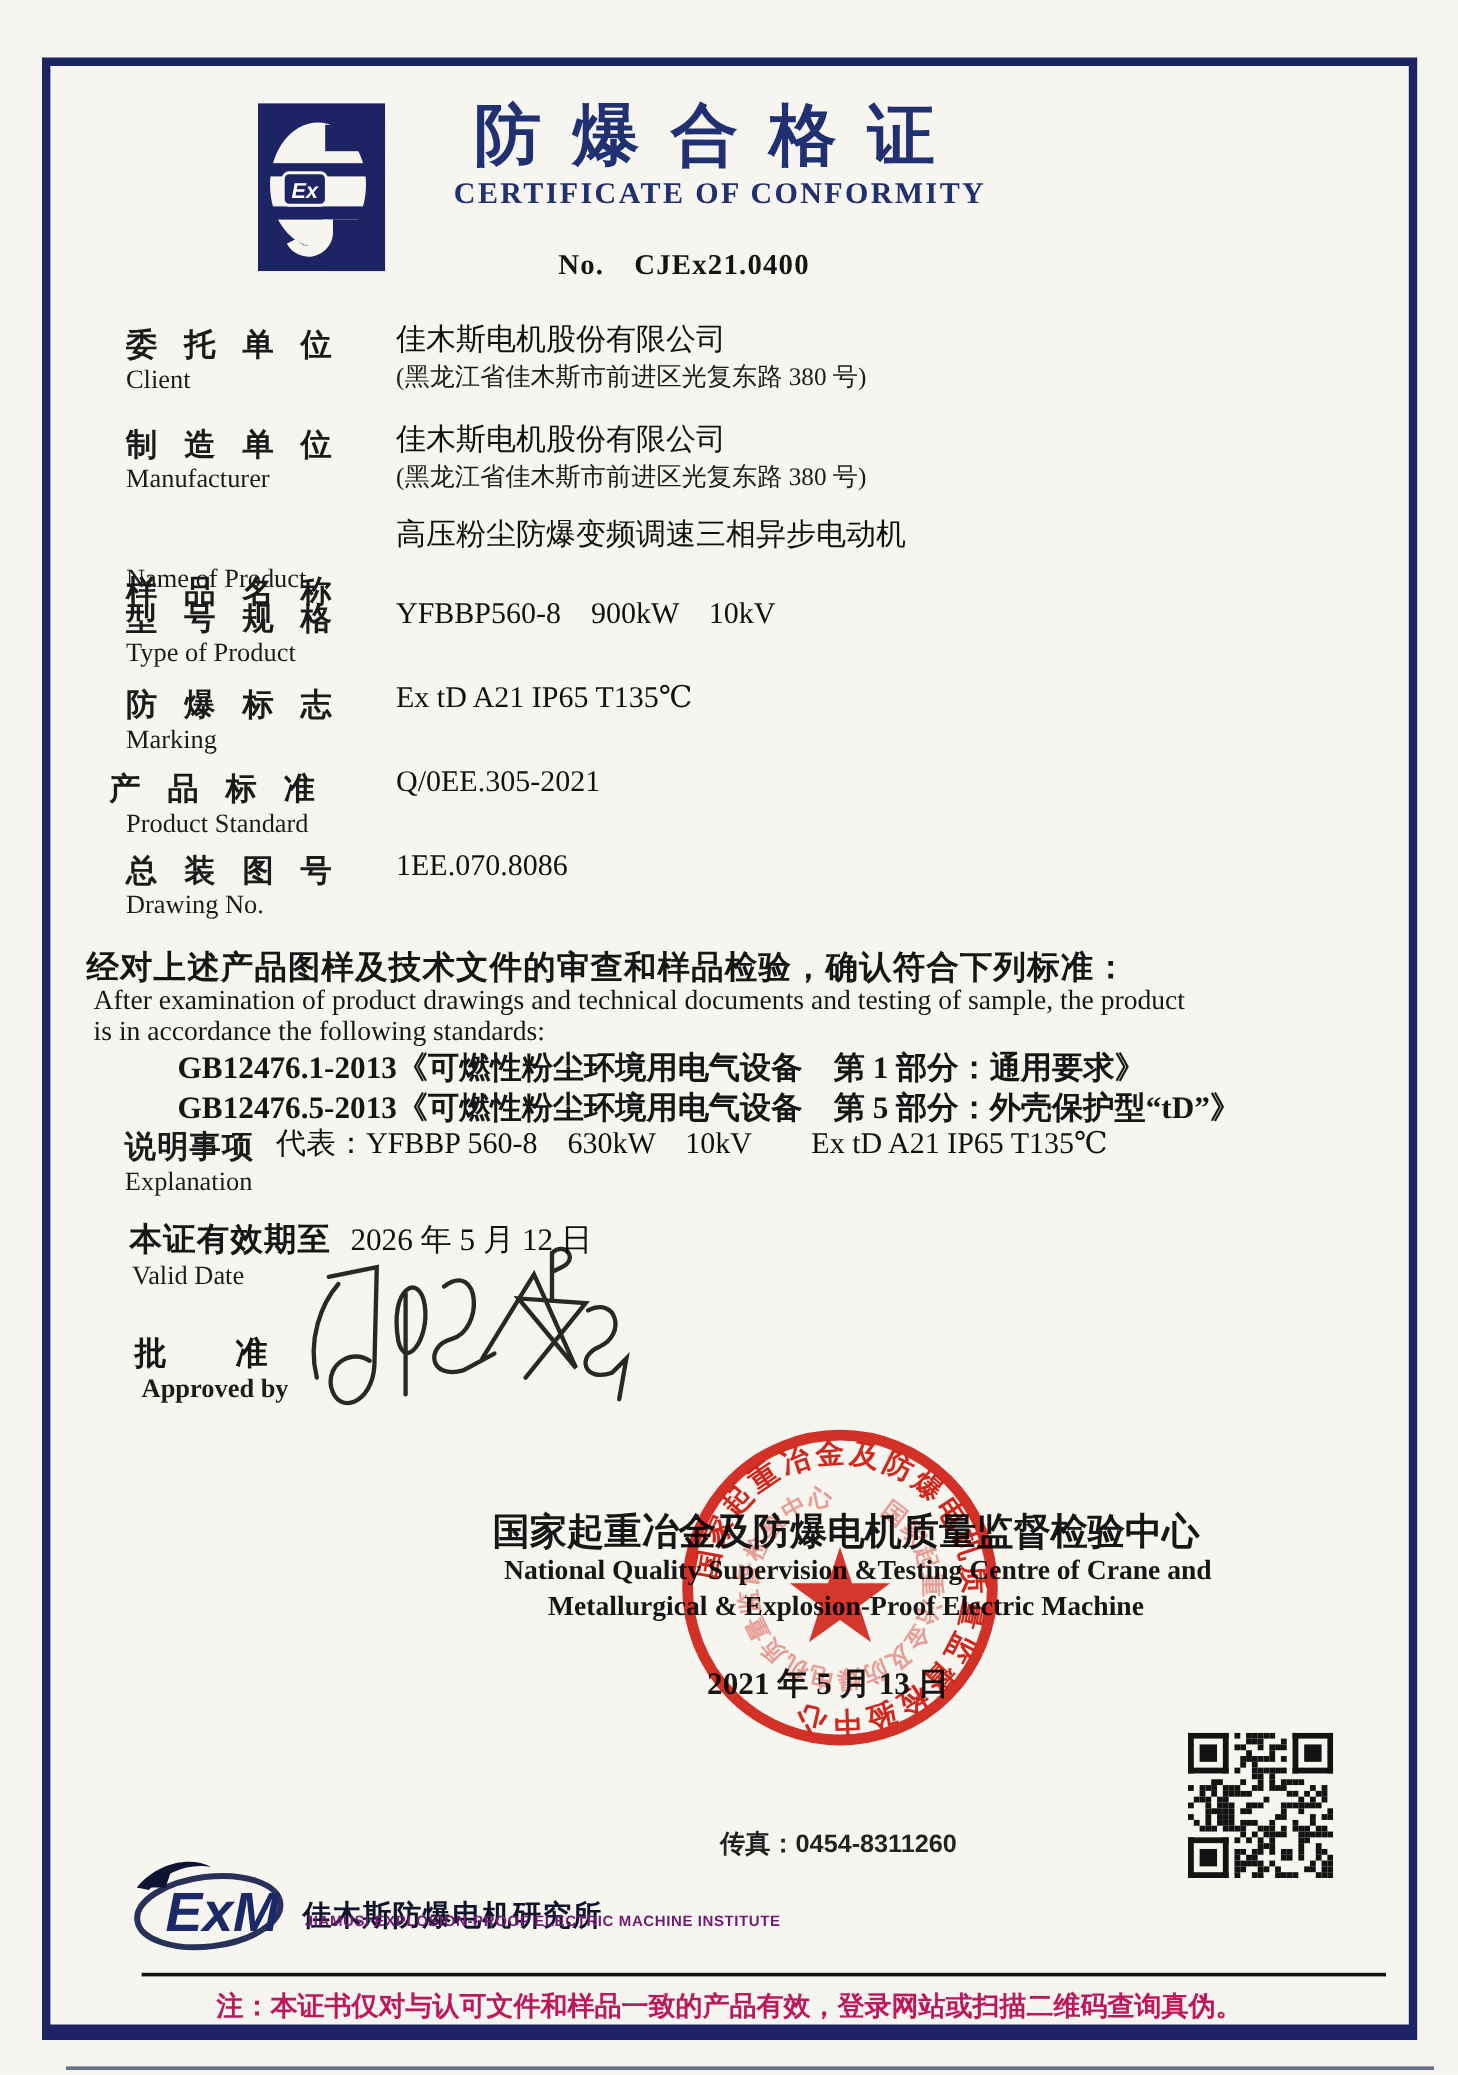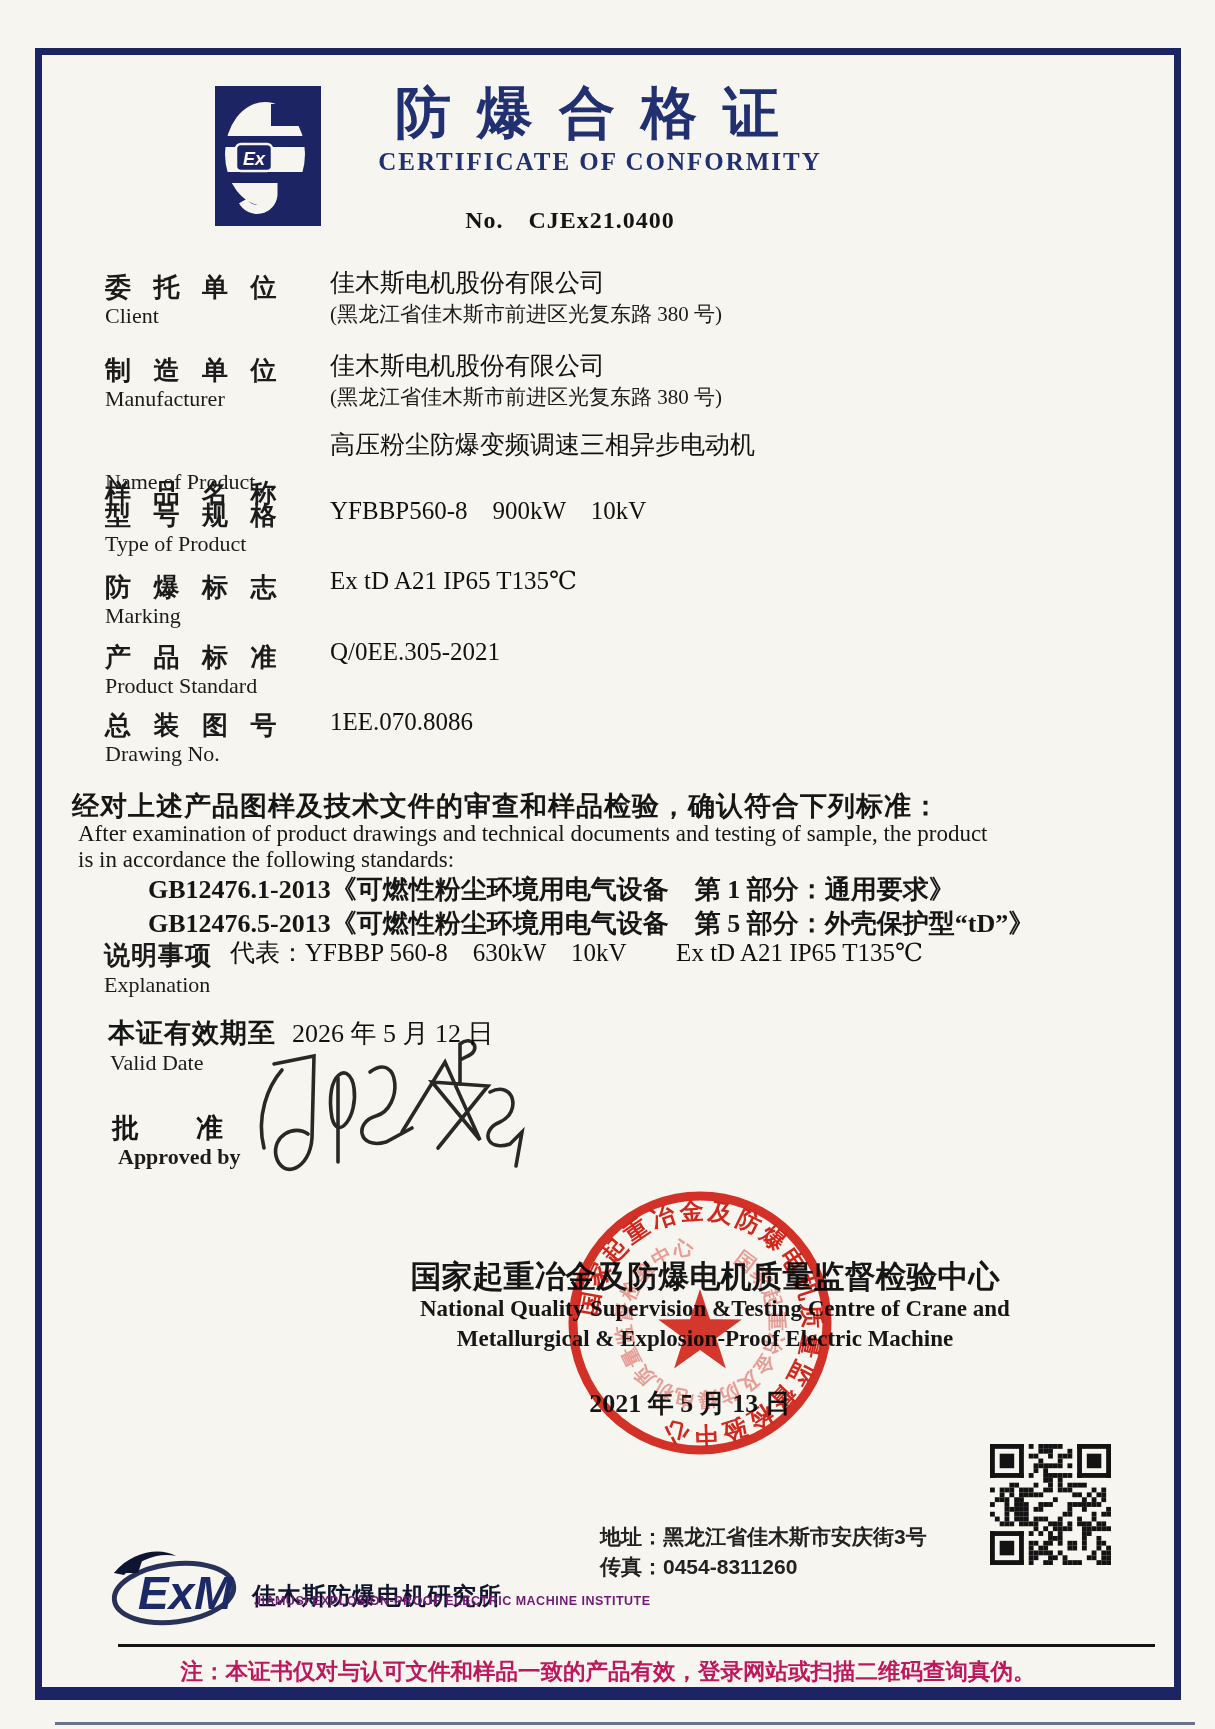--- a/index.html
+++ b/index.html
@@ -85,21 +85,21 @@
   <div class="abs fval" style="left:330px;top:428px;">高压粉尘防爆变频调速三相异步电动机</div>
 
   <div class="abs flabel" style="left:105px;top:498px;">型 号 规 格</div>
   <div class="abs fen" style="left:105px;top:531px;">Type of Product</div>
   <div class="abs fval" style="left:330px;top:494px;">YFBBP560-8　900kW　10kV</div>
 
   <div class="abs flabel" style="left:105px;top:570px;">防 爆 标 志</div>
   <div class="abs fen" style="left:105px;top:603px;">Marking</div>
   <div class="abs fval" style="left:330px;top:566px;">Ex tD A21 IP65 T135℃</div>
 
-  <div class="abs flabel" style="left:105px;top:640px;">产 品 标 准</div>
+  <div class="abs flabel" style="left:91px;top:640px;">产 品 标 准</div>
   <div class="abs fen" style="left:105px;top:673px;">Product Standard</div>
   <div class="abs fval" style="left:330px;top:638px;">Q/0EE.305-2021</div>
 
   <div class="abs flabel" style="left:105px;top:708px;">总 装 图 号</div>
   <div class="abs fen" style="left:105px;top:741px;">Drawing No.</div>
   <div class="abs fval" style="left:330px;top:708px;">1EE.070.8086</div>
 
   <div class="abs stmt-zh" style="left:72px;top:788px;">经对上述产品图样及技术文件的审查和样品检验，确认符合下列标准：</div>
   <div class="abs stmt-en" style="left:78px;top:821px;">After examination of product drawings and technical documents and testing of sample, the product</div>
   <div class="abs stmt-en" style="left:78px;top:847px;">is in accordance the following standards:</div>
@@ -386,21 +386,20 @@
   <svg class="abs" style="left:108px;top:1543px;" width="140" height="88" viewBox="0 0 140 88">
     <ellipse cx="66" cy="50" rx="60" ry="29" fill="none" stroke="#16204a" stroke-width="5" transform="rotate(-7 66 50)" opacity="0.92"></ellipse>
     <path d="M6,30 C24,8 52,4 68,13 C52,9 30,16 16,32 Z" fill="#0d1530"></path>
     <path d="M6,30 C14,24 24,20 34,18 L30,30 Z" fill="#0d1530"></path>
     <text x="30" y="66" font-size="46" font-style="italic" font-weight="bold" fill="#1b2a66" font-family="Liberation Sans, sans-serif">ExM</text>
   </svg>
   <div class="abs inst-zh" style="left:252px;top:1550px;">佳木斯防爆电机研究所</div>
   <div class="abs inst-en" style="left:254px;top:1594px;">JIAMUSI EXPLOSION-PROOF ELECTRIC MACHINE INSTITUTE</div>
 
   <div class="abs contact" style="left:600px;top:1522px;">
-    <p>地址：黑龙江省佳木斯市安庆街3号</p>
     <p>传真：0454-8311260</p>
   </div>
 
   <div class="abs divider"></div>
   <div class="abs note">注：本证书仅对与认可文件和样品一致的产品有效，登录网站或扫描二维码查询真伪。</div>
   <div class="abs scanline"></div>
 
 </div>
 
 </body></html>

